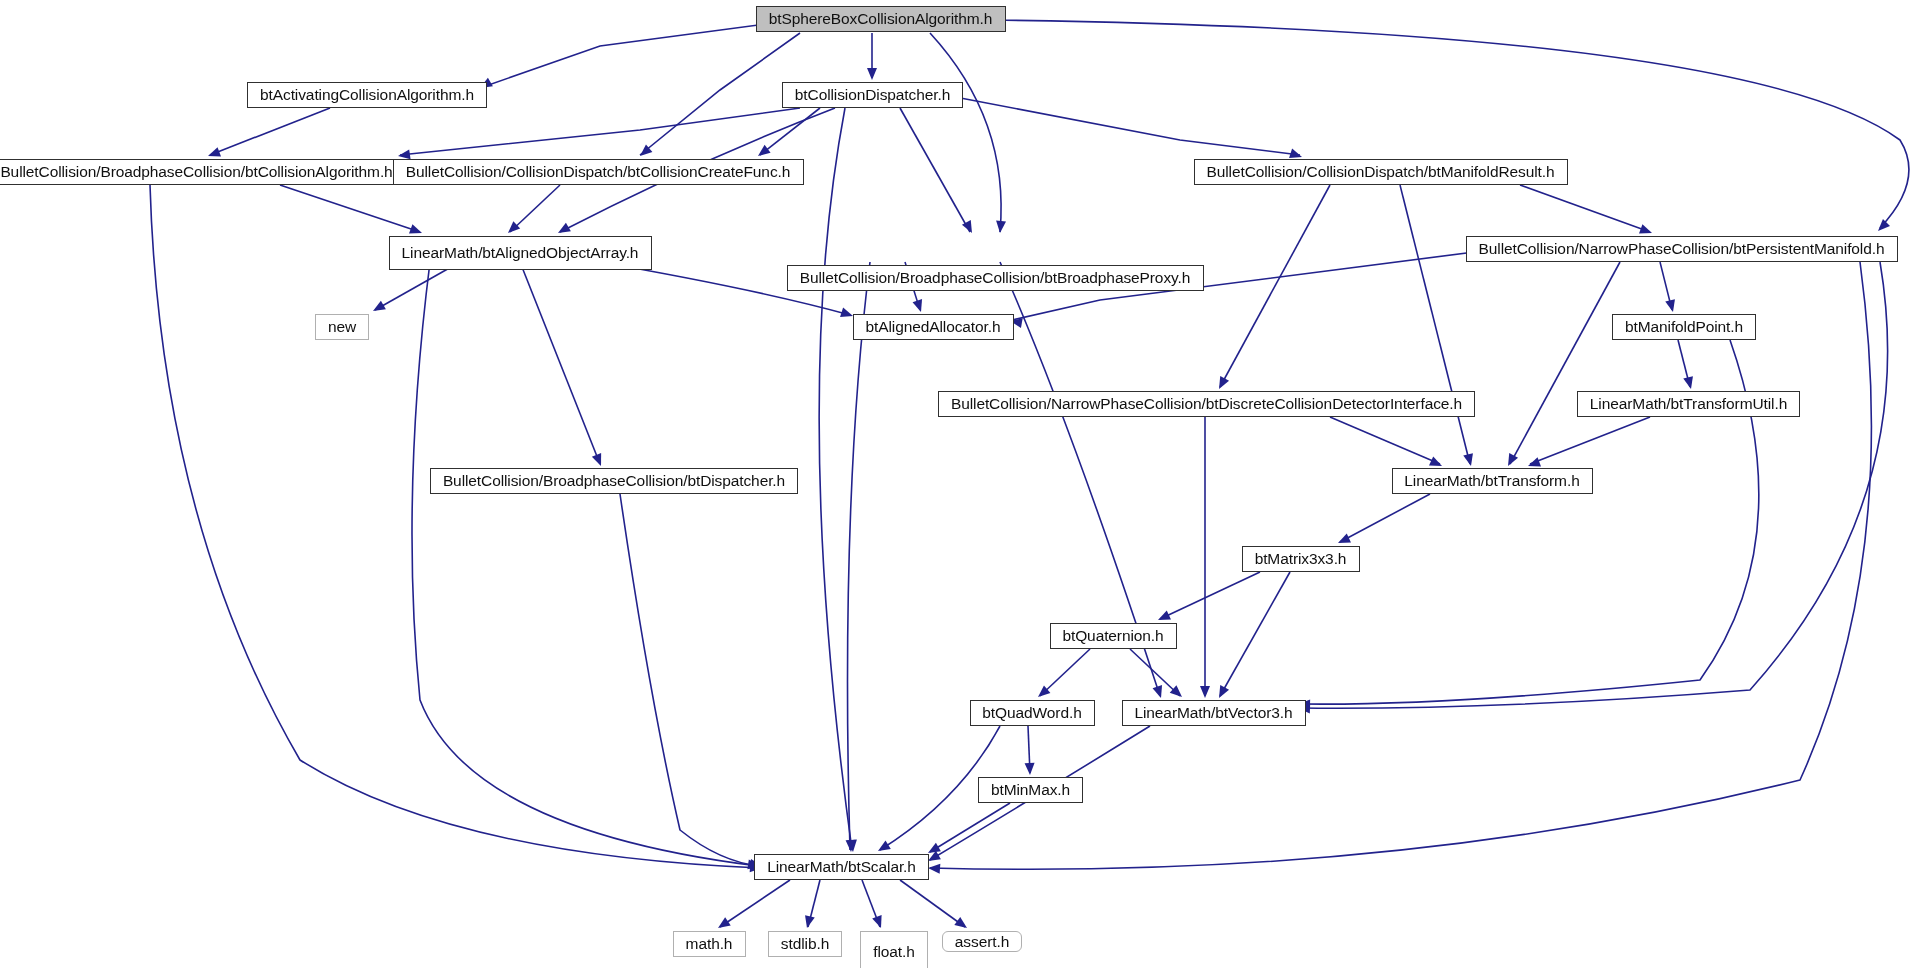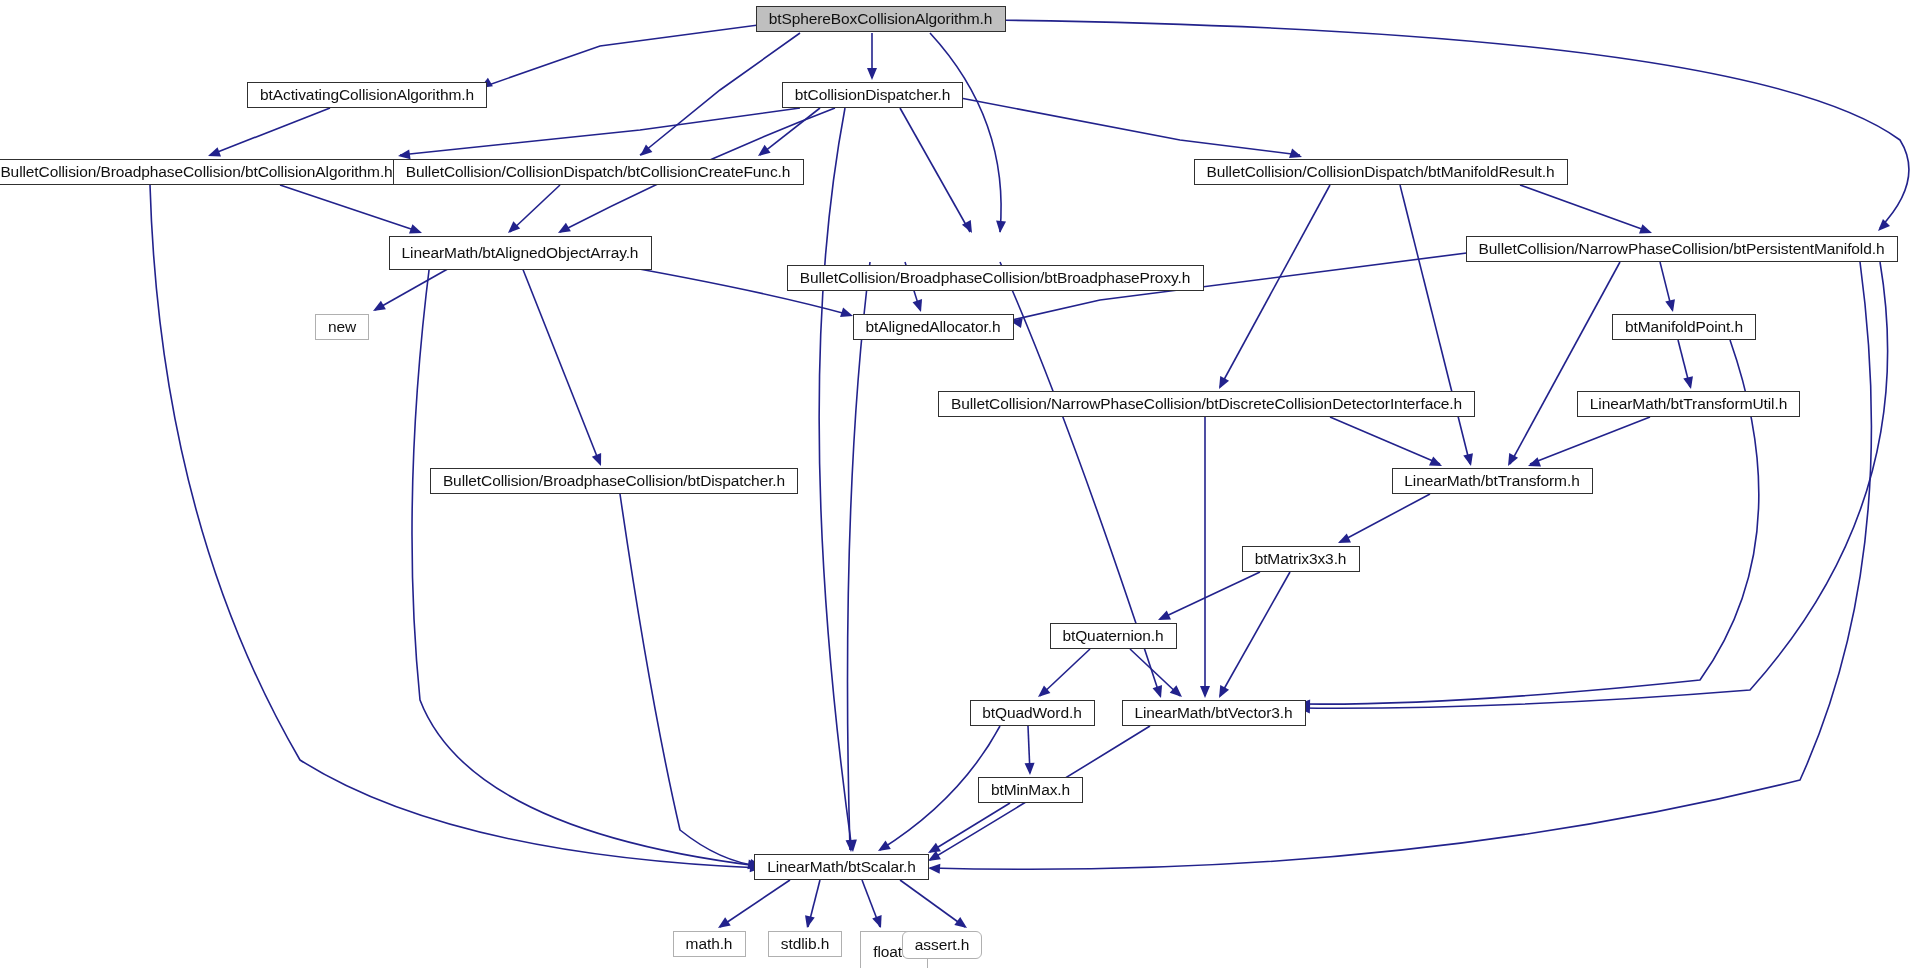--- a/index.html
+++ b/index.html
@@ -232,17 +232,17 @@
       </div>
       <div class="node extern" style="left: 672.5px; top: 931px; width: 73px; height: 26px;">
         <span class="node-label">math.h</span>
       </div>
       <div class="node extern" style="left: 768px; top: 931px; width: 74px; height: 26px;">
         <span class="node-label">stdlib.h</span>
       </div>
       <div class="node extern" style="left: 860px; top: 931px; width: 68px; height: 42px;">
         <span class="node-label">float.h</span>
       </div>
-      <div class="node extern" style="left: 902px; top: 931px; width: 80px; height: 28px; border-radius: 6px;">
+      <div class="node extern" style="left: 942px; top: 931px; width: 80px; height: 21px; border-radius: 6px;">
         <span class="node-label">assert.h</span>
       </div>
     </div>
 </div>
 
 </body></html>

